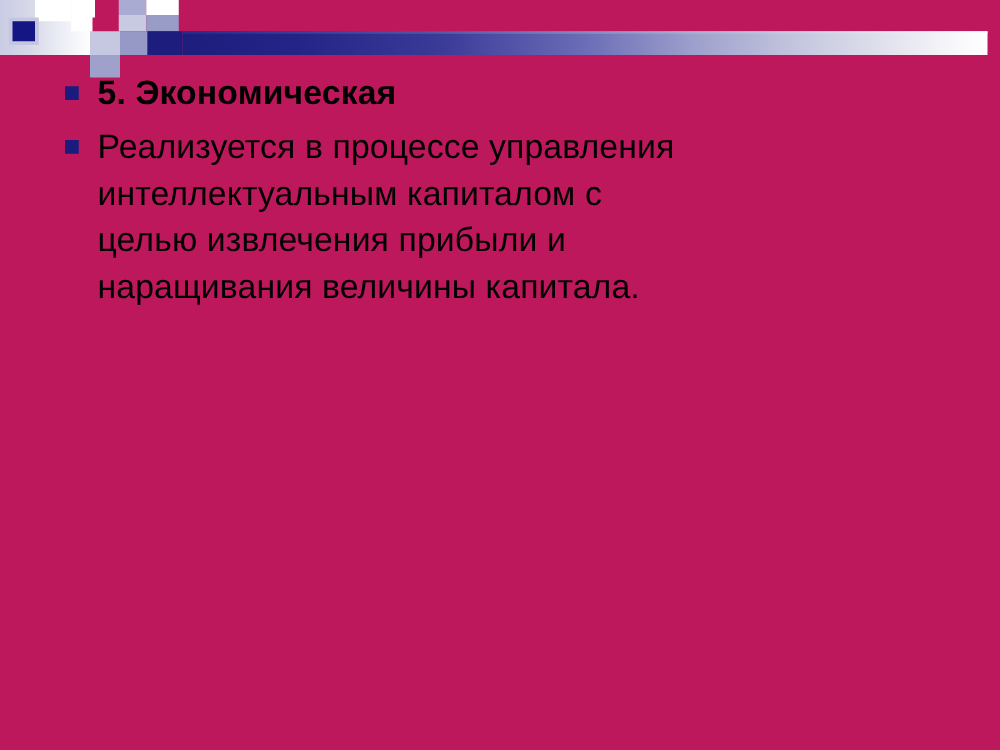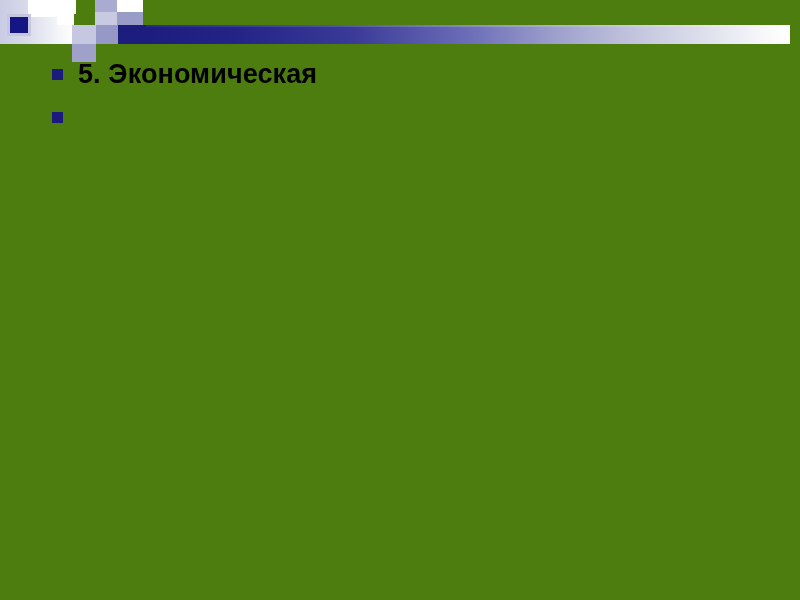--- a/index.html
+++ b/index.html
@@ -13,21 +13,21 @@
     font-family: "Liberation Sans", sans-serif;
     overflow: hidden;
     position: relative;
   }
 
   
   #slide {
     position: relative;
     width: 800px;
     height: 600px;
-    background: #4d7c0f;
+    background: #be185d;
     overflow: hidden;
   }
 
   
   .deco-layer {
     position: absolute;
     left: 0;
     top: 0;
     width: 800px;
     height: 56px;
@@ -231,17 +231,18 @@
 
   <div class="content">
 
     <div class="bullet-row">
       <span class="bullet-marker"></span>
       <div class="bullet-text bold">5. Экономическая</div>
     </div>
 
     <div class="bullet-row">
       <span class="bullet-marker"></span>
+      <div class="bullet-text regular">Реализуется в процессе управления интеллектуальным капиталом с целью извлечения прибыли и наращивания величины капитала.</div>
     </div>
 
   </div>
 
 </div>
 
 </body></html>

